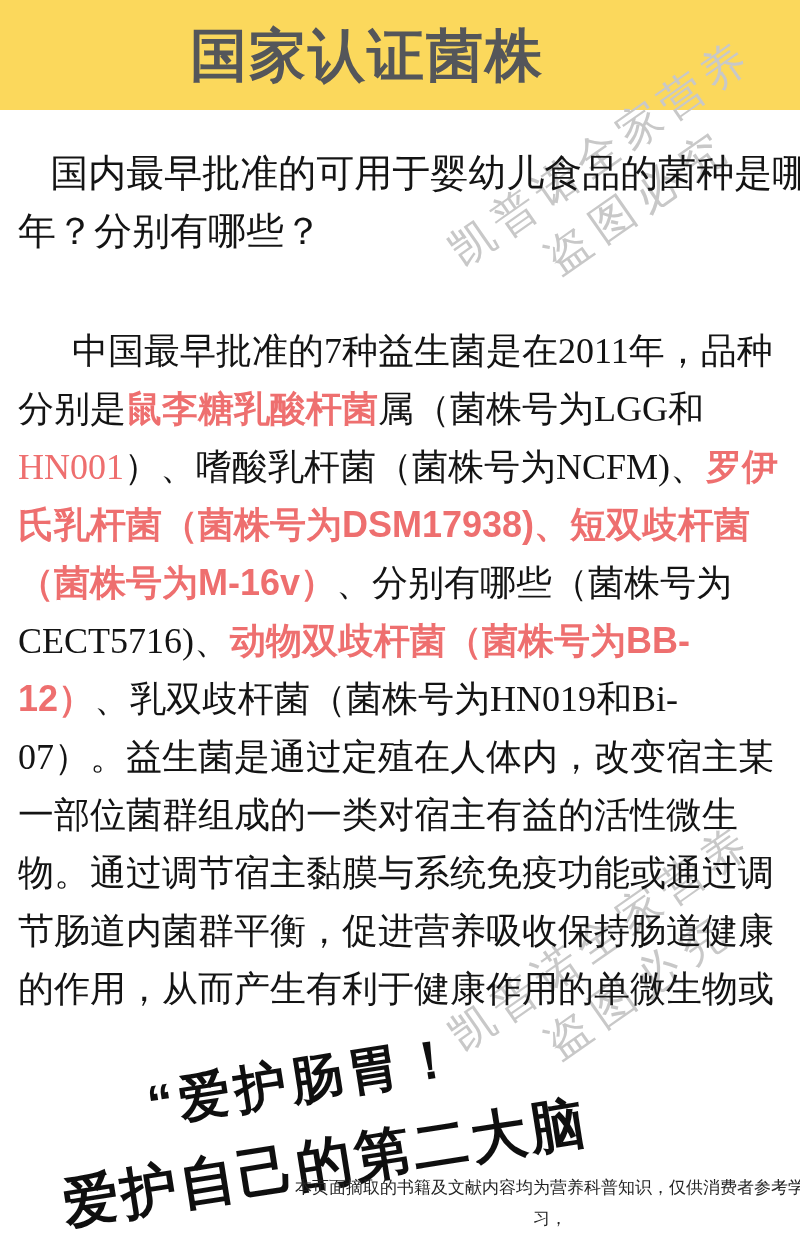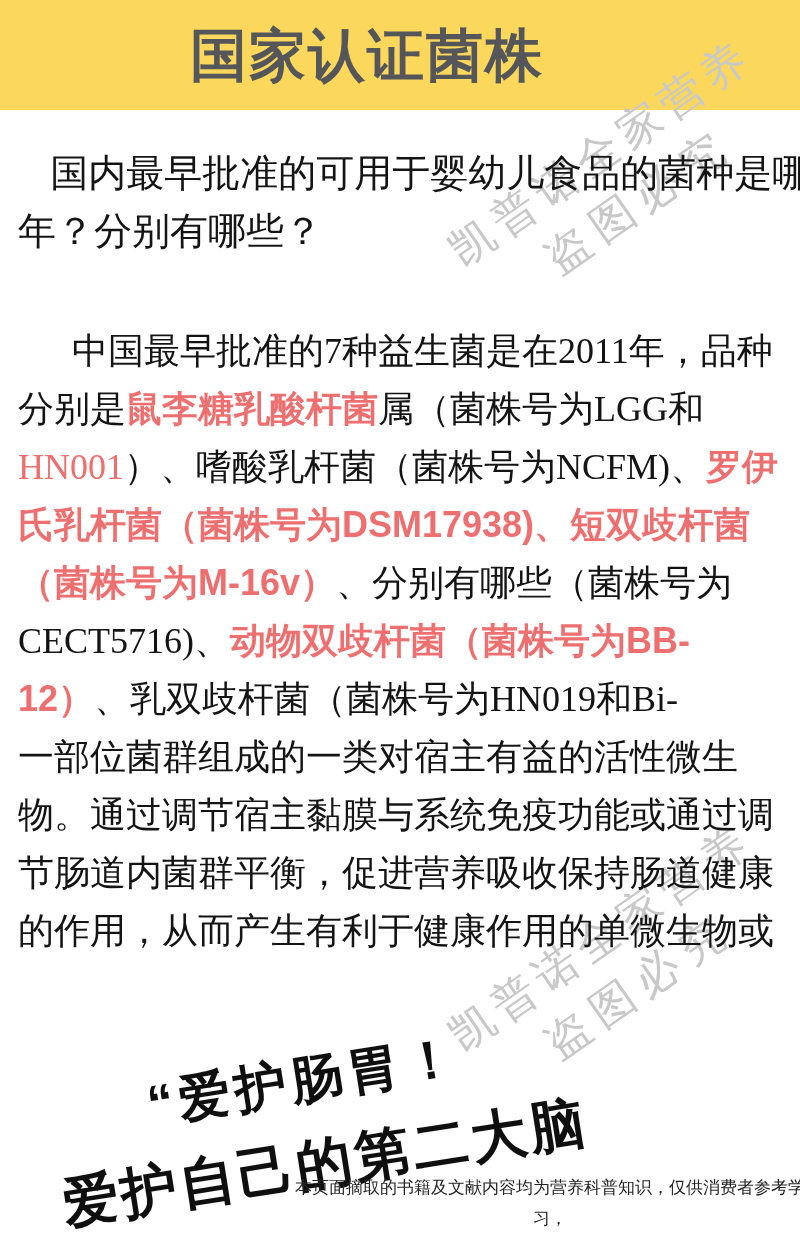--- a/index.html
+++ b/index.html
@@ -96,20 +96,21 @@
       </div>
 
     <div class="answer">
         <div class="line"><span class="seg-n">中国最早批准的7种益生菌是在2011年，品种</span></div>
         <div class="line"><span class="seg-n">分别是</span><span class="seg-rb">鼠李糖乳酸杆菌</span><span class="seg-n">属（菌株号为LGG和</span></div>
         <div class="line"><span class="seg-rs">HN001</span><span class="seg-n">）、嗜酸乳杆菌（菌株号为NCFM)、</span><span class="seg-rb">罗伊</span></div>
         <div class="line"><span class="seg-rb">氏乳杆菌（菌株号为DSM17938)、短双歧杆菌</span></div>
         <div class="line"><span class="seg-rb">（菌株号为M-16v）</span><span class="seg-n">、分别有哪些（菌株号为</span></div>
         <div class="line"><span class="seg-n">CECT5716)、</span><span class="seg-rb">动物双歧杆菌（菌株号为BB-</span></div>
         <div class="line"><span class="seg-rb">12）</span><span class="seg-n">、乳双歧杆菌（菌株号为HN019和Bi-</span></div>
+        <div class="line"><span class="seg-n">07）。益生菌是通过定殖在人体内，改变宿主某</span></div>
         <div class="line"><span class="seg-n">一部位菌群组成的一类对宿主有益的活性微生</span></div>
         <div class="line"><span class="seg-n">物。通过调节宿主黏膜与系统免疫功能或通过调</span></div>
         <div class="line"><span class="seg-n">节肠道内菌群平衡，促进营养吸收保持肠道健康</span></div>
         <div class="line"><span class="seg-n">的作用，从而产生有利于健康作用的单微生物或</span></div>
       </div>
   </div>
 
   <div class="handwrite hw1">“爱护肠胃！</div>
   <div class="handwrite hw2">爱护自己的第二大脑</div>
 

